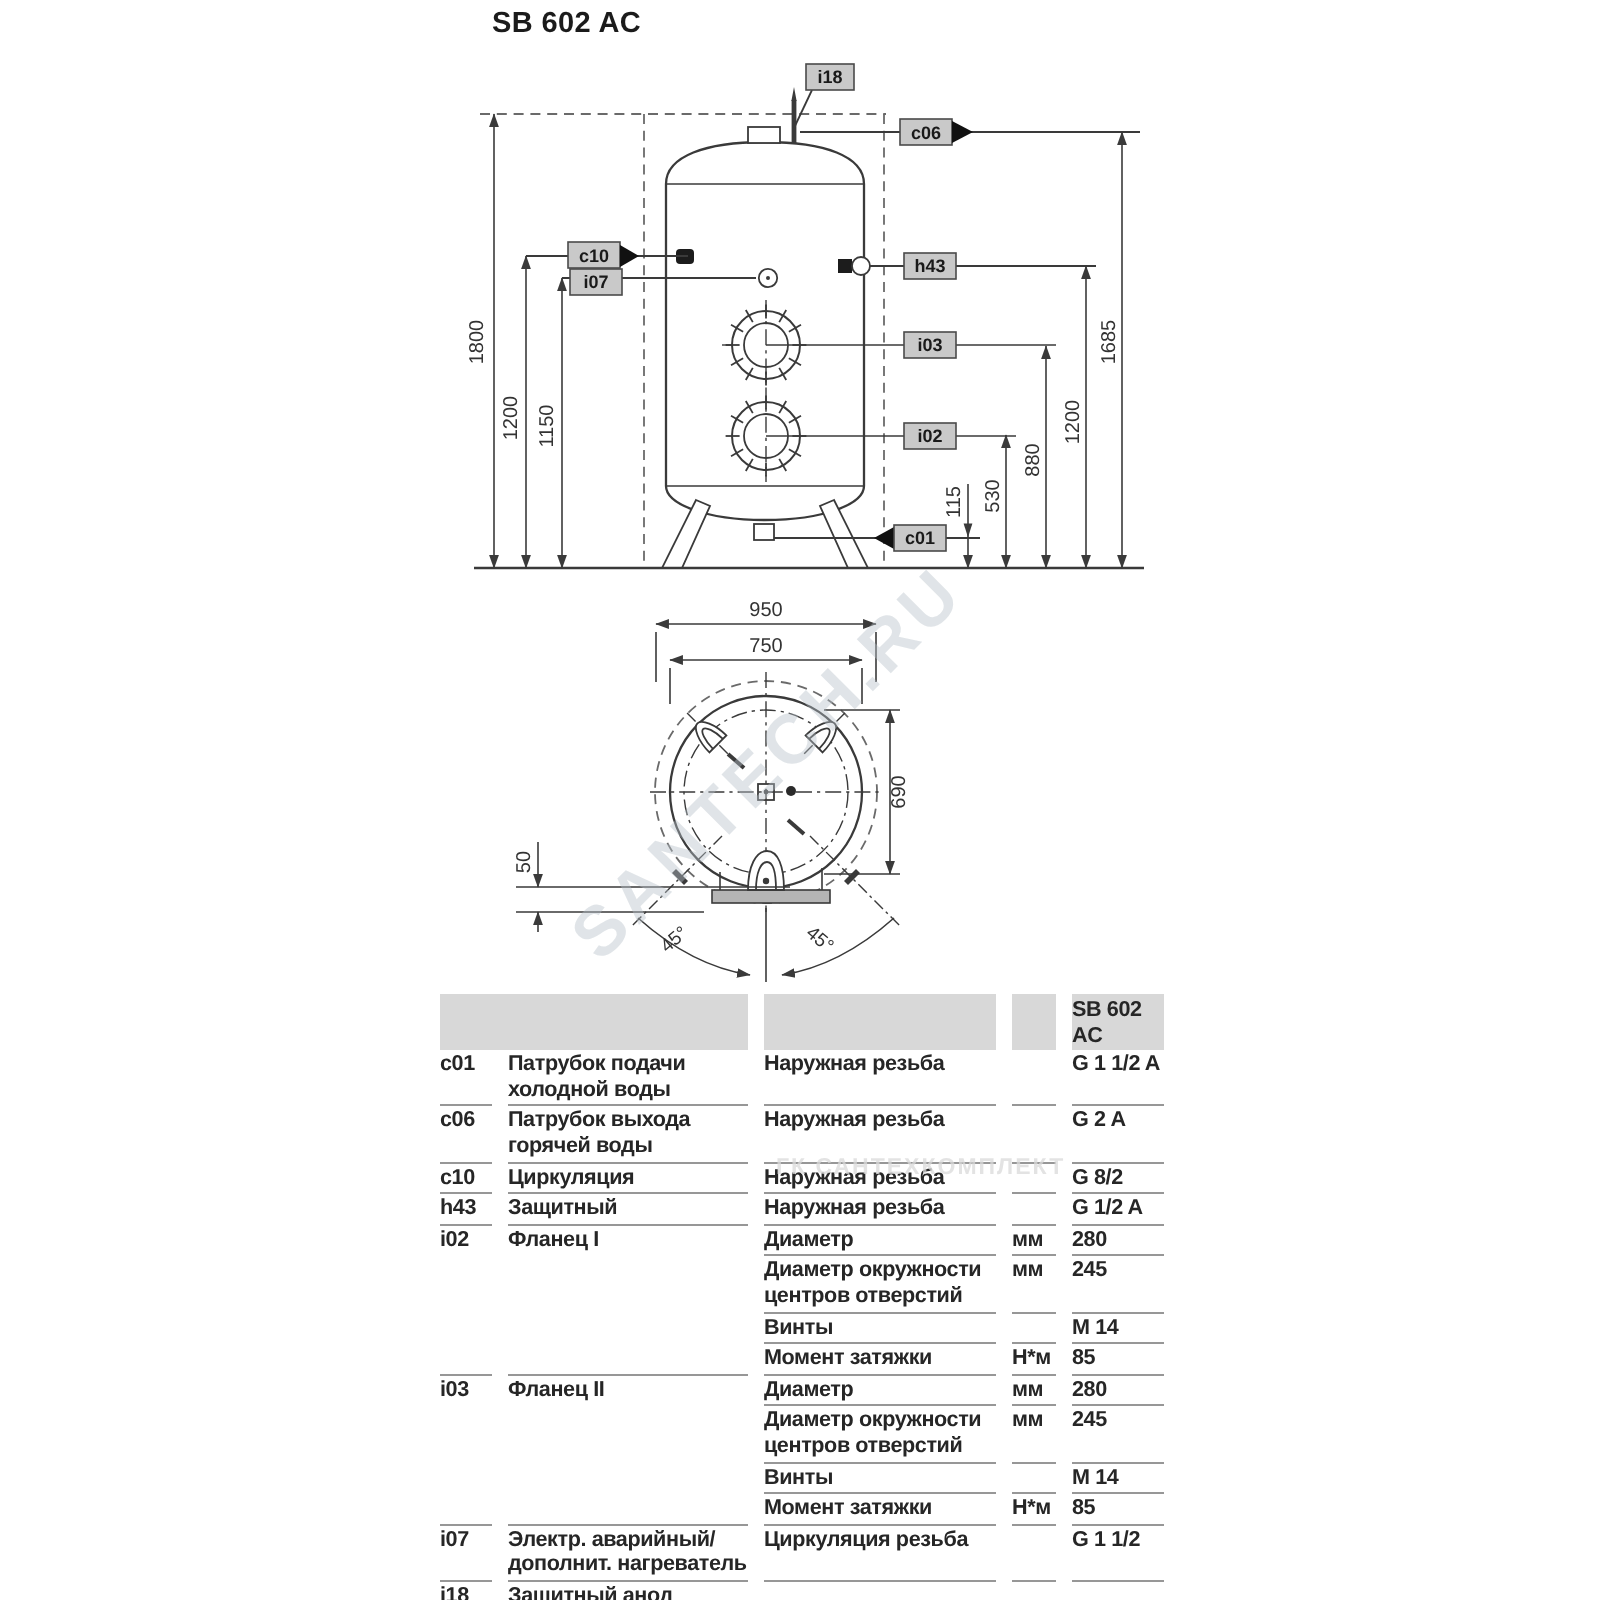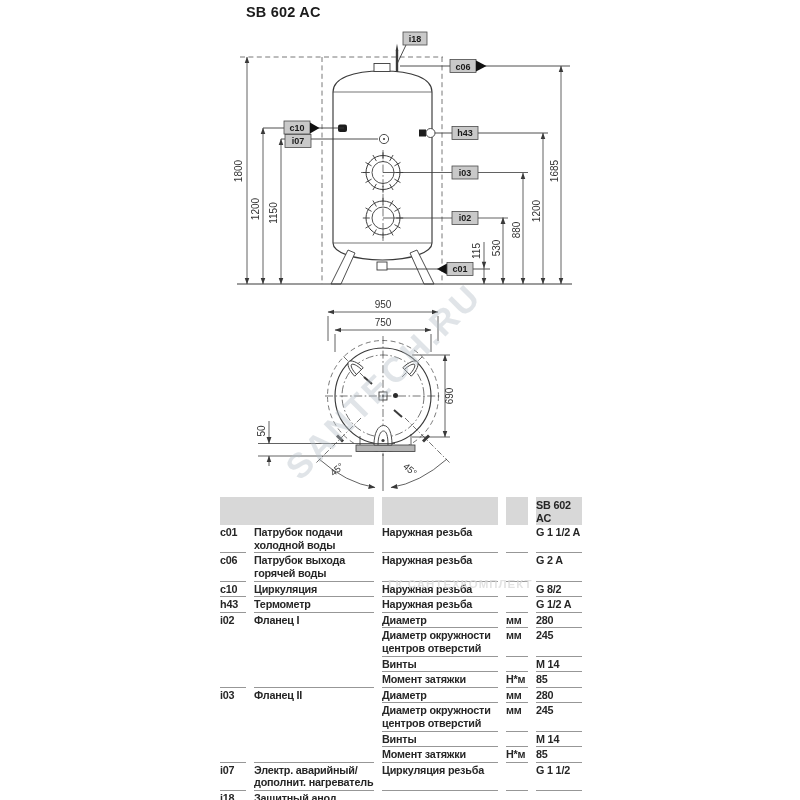--- a/index.html
+++ b/index.html
@@ -288,21 +288,21 @@
       </tr>
       <tr>
         <td class="c-code">c10</td>
         <td class="c-name">Циркуляция</td>
         <td class="c-prop">Наружная резьба</td>
         <td class="c-unit"></td>
         <td class="c-val">G 8/2</td>
       </tr>
       <tr>
         <td class="c-code">h43</td>
-        <td class="c-name">Термометр</td>
+        <td class="c-name">Защитный</td>
         <td class="c-prop">Наружная резьба</td>
         <td class="c-unit"></td>
         <td class="c-val">G 1/2 A</td>
       </tr>
       <tr>
         <td class="c-code nb">i02</td>
         <td class="c-name nb">Фланец I</td>
         <td class="c-prop">Диаметр</td>
         <td class="c-unit">мм</td>
         <td class="c-val">280</td>

